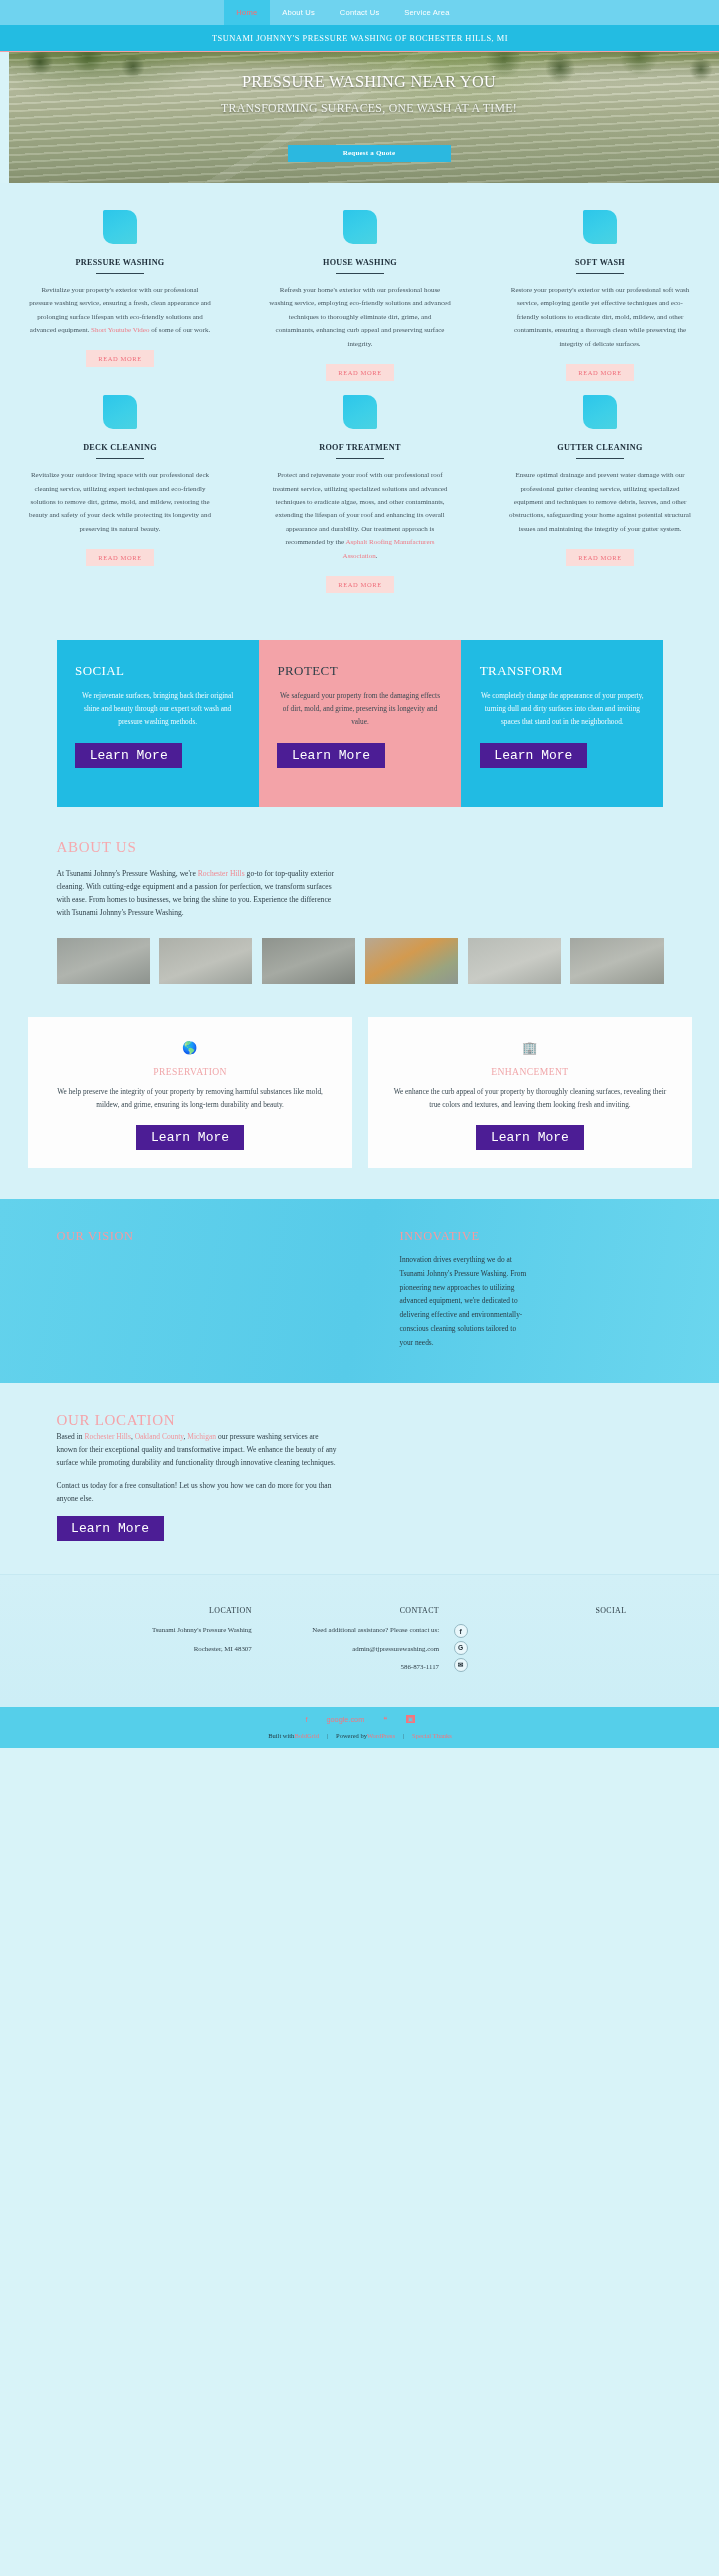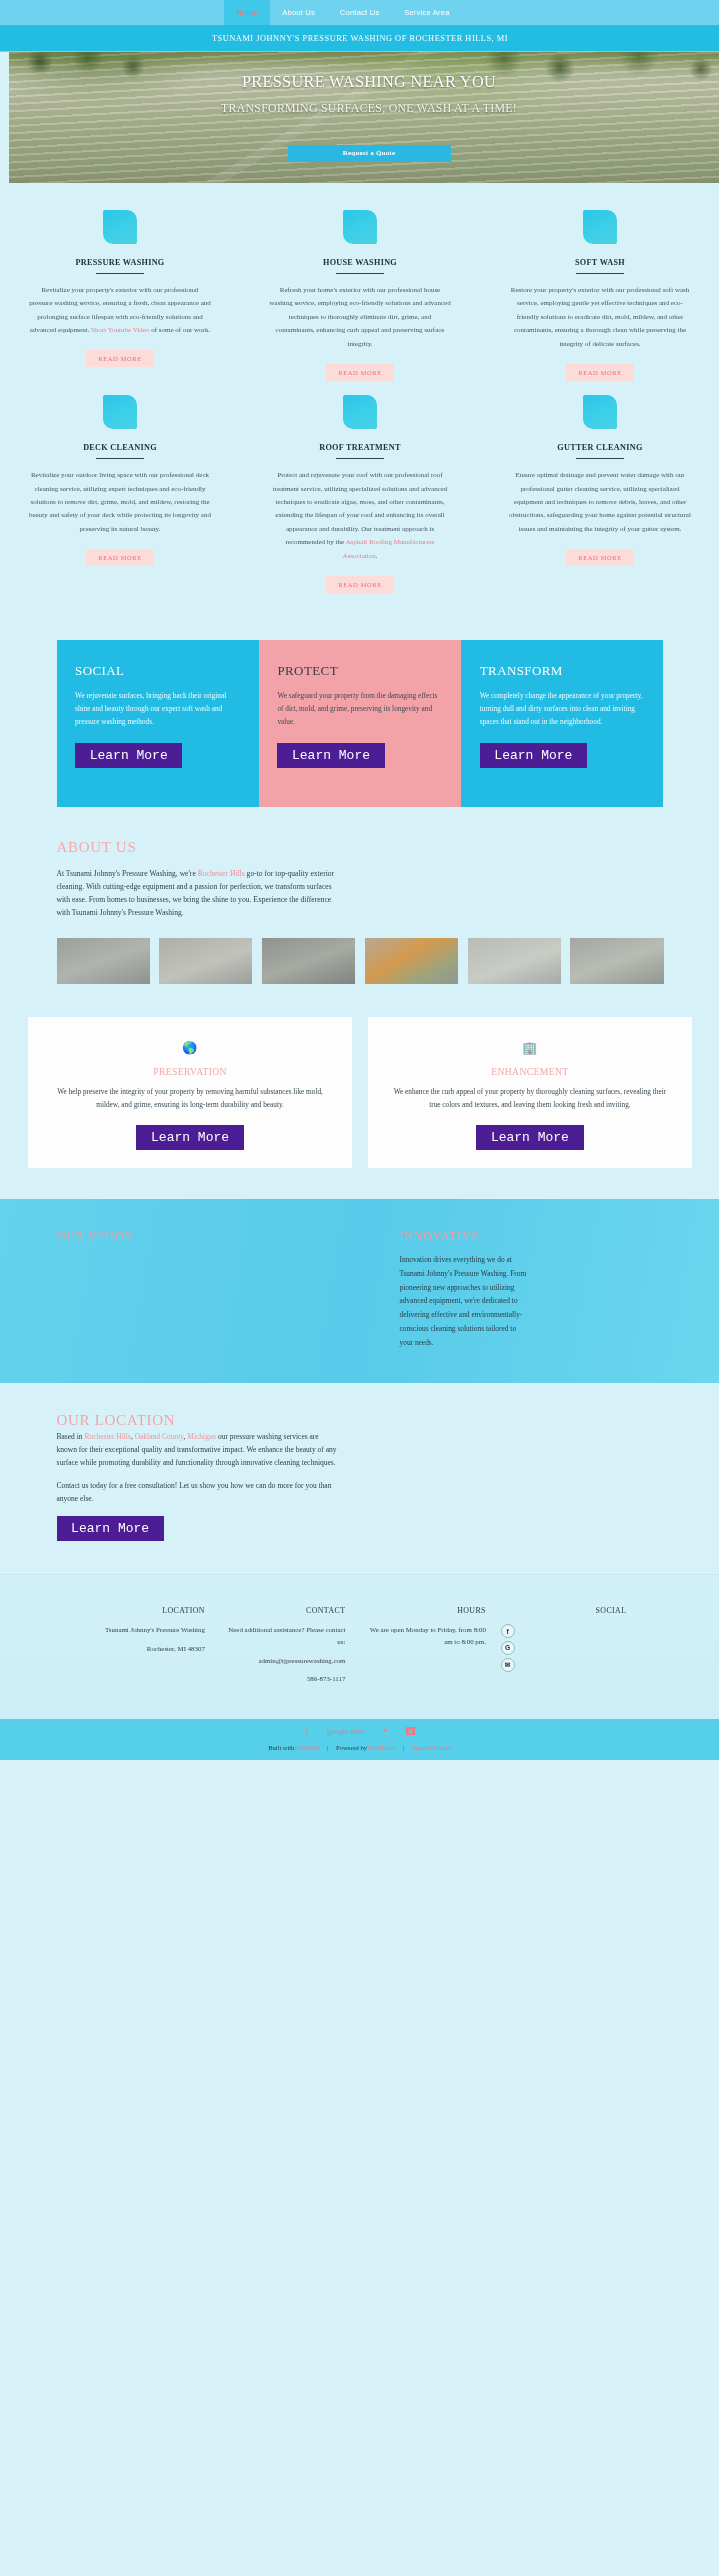--- a/index.html
+++ b/index.html
@@ -170,21 +170,21 @@
   .panels { display: flex; width: 607px; margin: 0 auto; }
   .panel { flex: 1 1 0; padding: 23.6px 18.6px 39px; }
   .panel.blue { background: #21bbe3; }
   .panel.pink { background: #f3a3a8; }
   .panel h3 {
     font-size: 13px; font-weight: 400; letter-spacing: 0.4px;
     margin-bottom: 9.6px;
   }
   .panel.blue h3 { color: #ffffff; }
   .panel.pink h3 { color: #2f3f48; }
-  .panel p { font-size: 7.3px; line-height: 1.82; margin-bottom: 14.6px; }
+  .panel p { font-size: 7.3px; line-height: 1.82; margin-bottom: 14.6px; text-align: center; }
   .panel.blue p { color: #f3fcff; }
   .panel.pink p { color: #3a4a53; }
   .btn-learn {
     background: #4c1d95; color: #ffffff; border: none;
     padding: 5px 14.6px; font-size: 13px;
     font-family: Liberation Mono, monospace; cursor: pointer;
   }
 
   
   .about { background: #d6f2f8; padding: 9px 0 5.6px; }
@@ -443,24 +443,20 @@
       <p>Tsunami Johnny's Pressure Washing</p>
       <p>Rochester, MI 48307</p>
     </div>
     <div class="fcol">
       <h5>CONTACT</h5>
       <p>Need additional assistance? Please contact us:</p>
       <p>admin@tjpressurewashing.com</p>
       <p>586-873-1117</p>
     </div>
     <div class="fcol">
-      <h5>HOURS</h5>
-      <p>We are open Monday to Friday, from 8:00 am to 8:00 pm.</p>
-    </div>
-    <div class="fcol">
       <h5>SOCIAL</h5>
       <div class="social-stack">
         <div class="sbtn">f</div>
         <div class="sbtn">G</div>
         <div class="sbtn">✉</div>
       </div>
     </div>
   </div>
 </footer>
 

